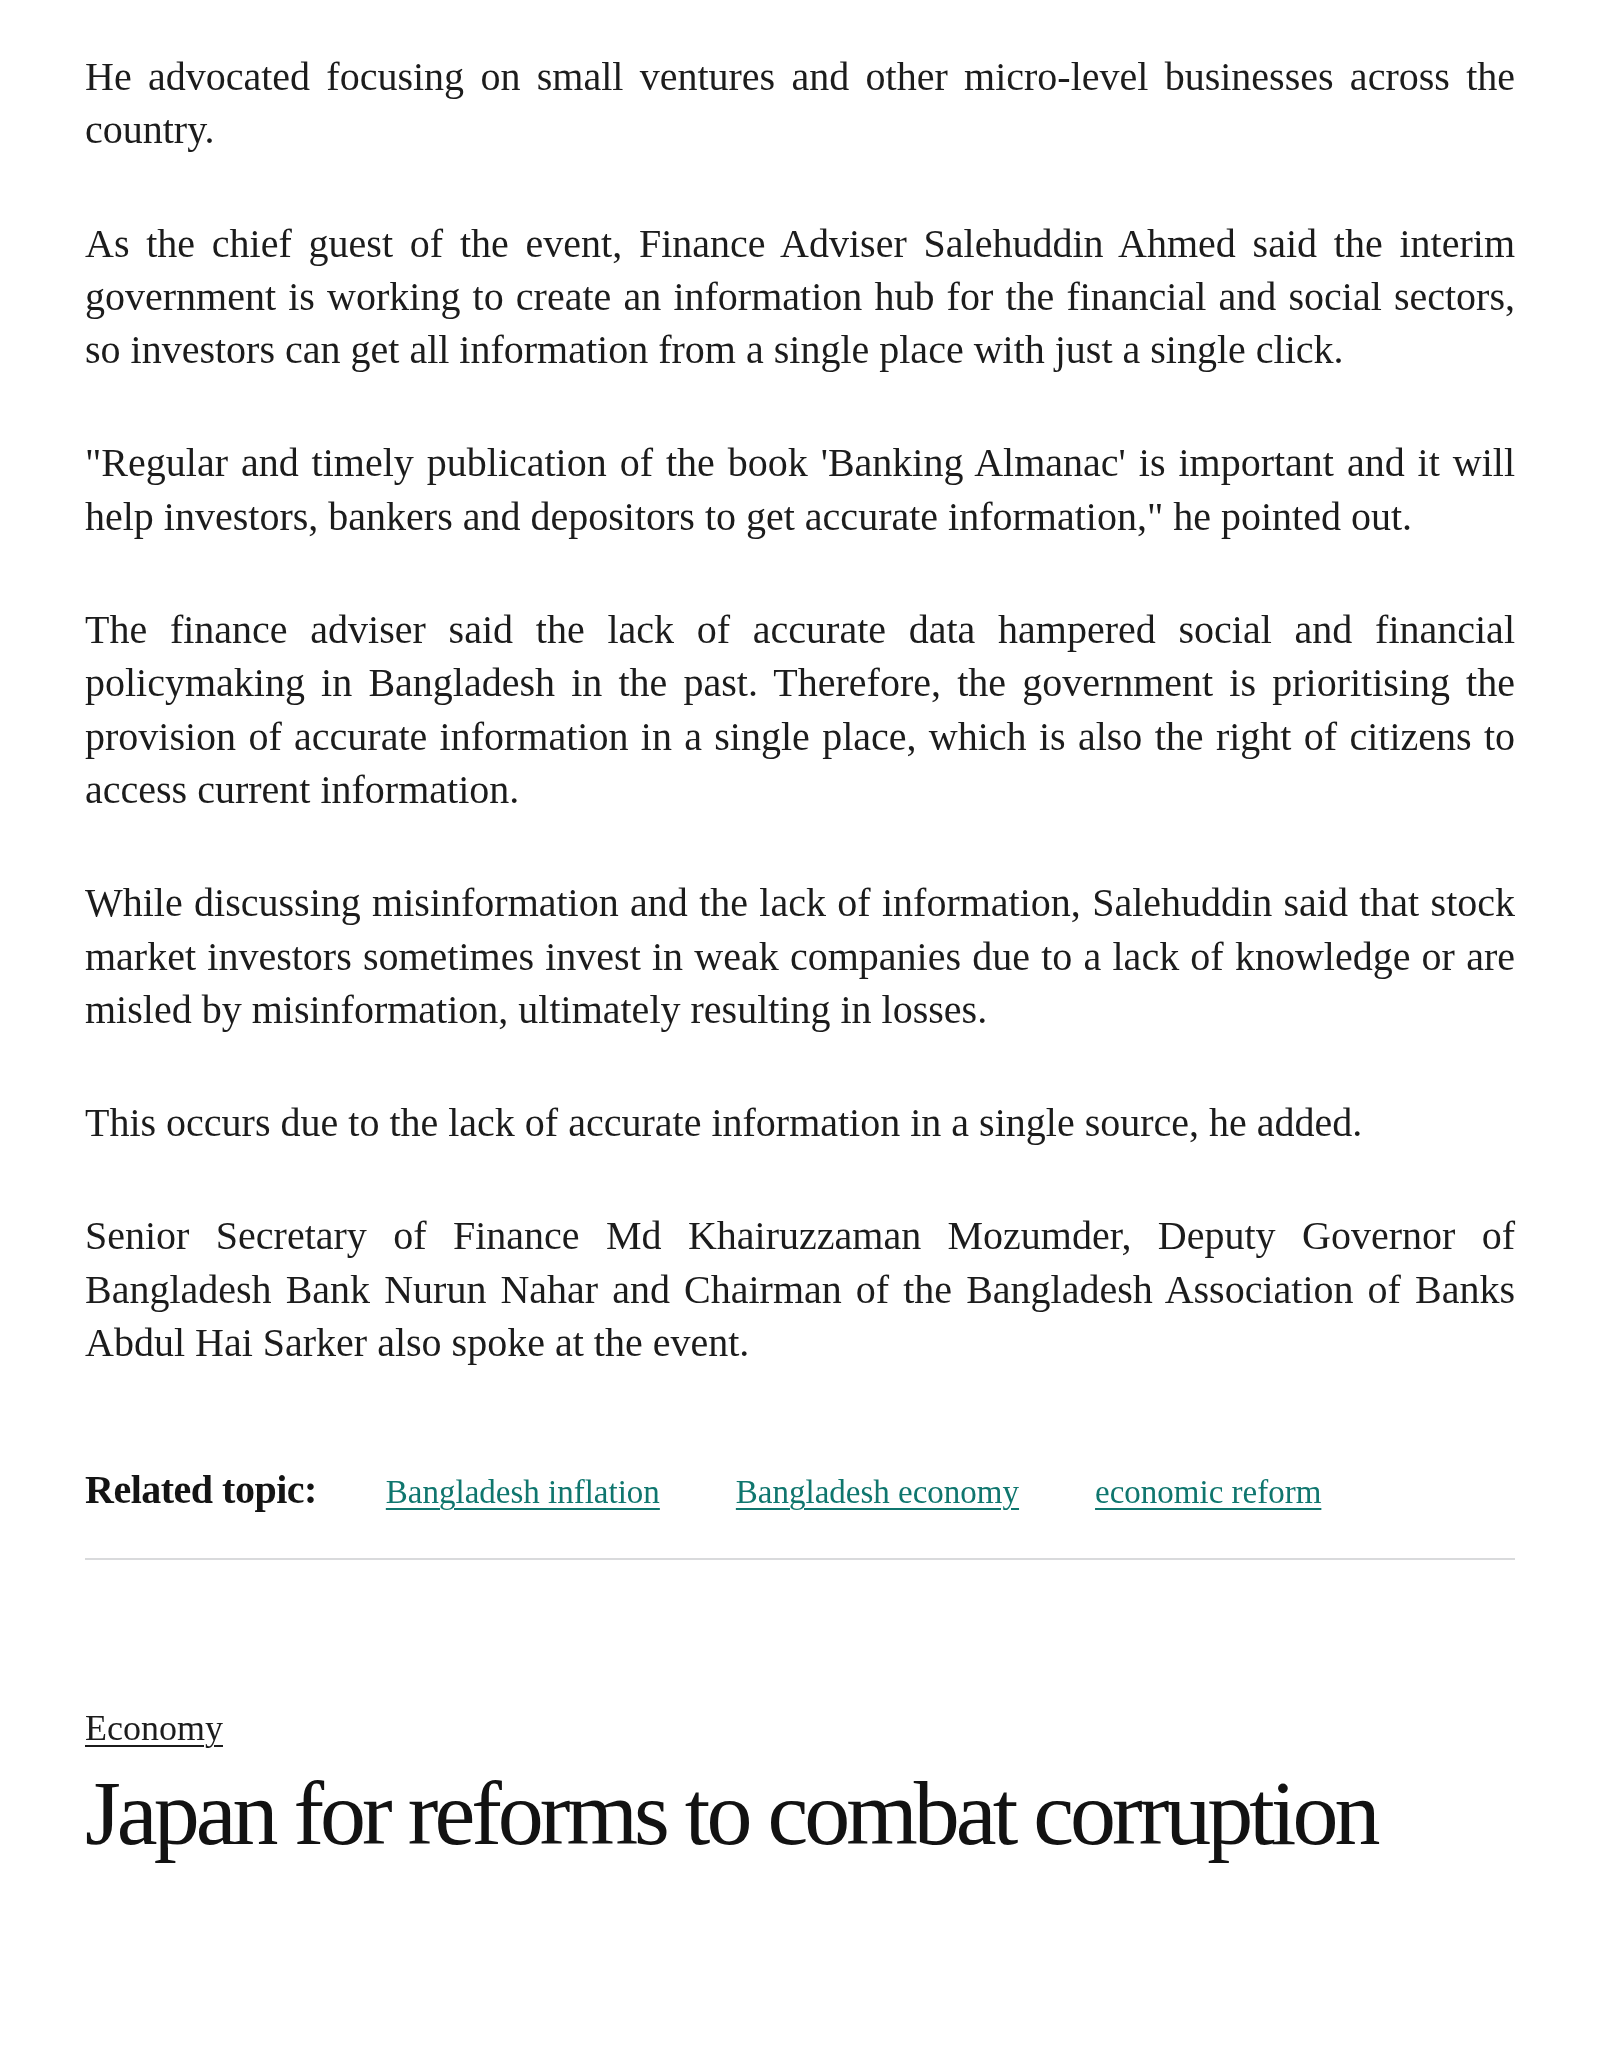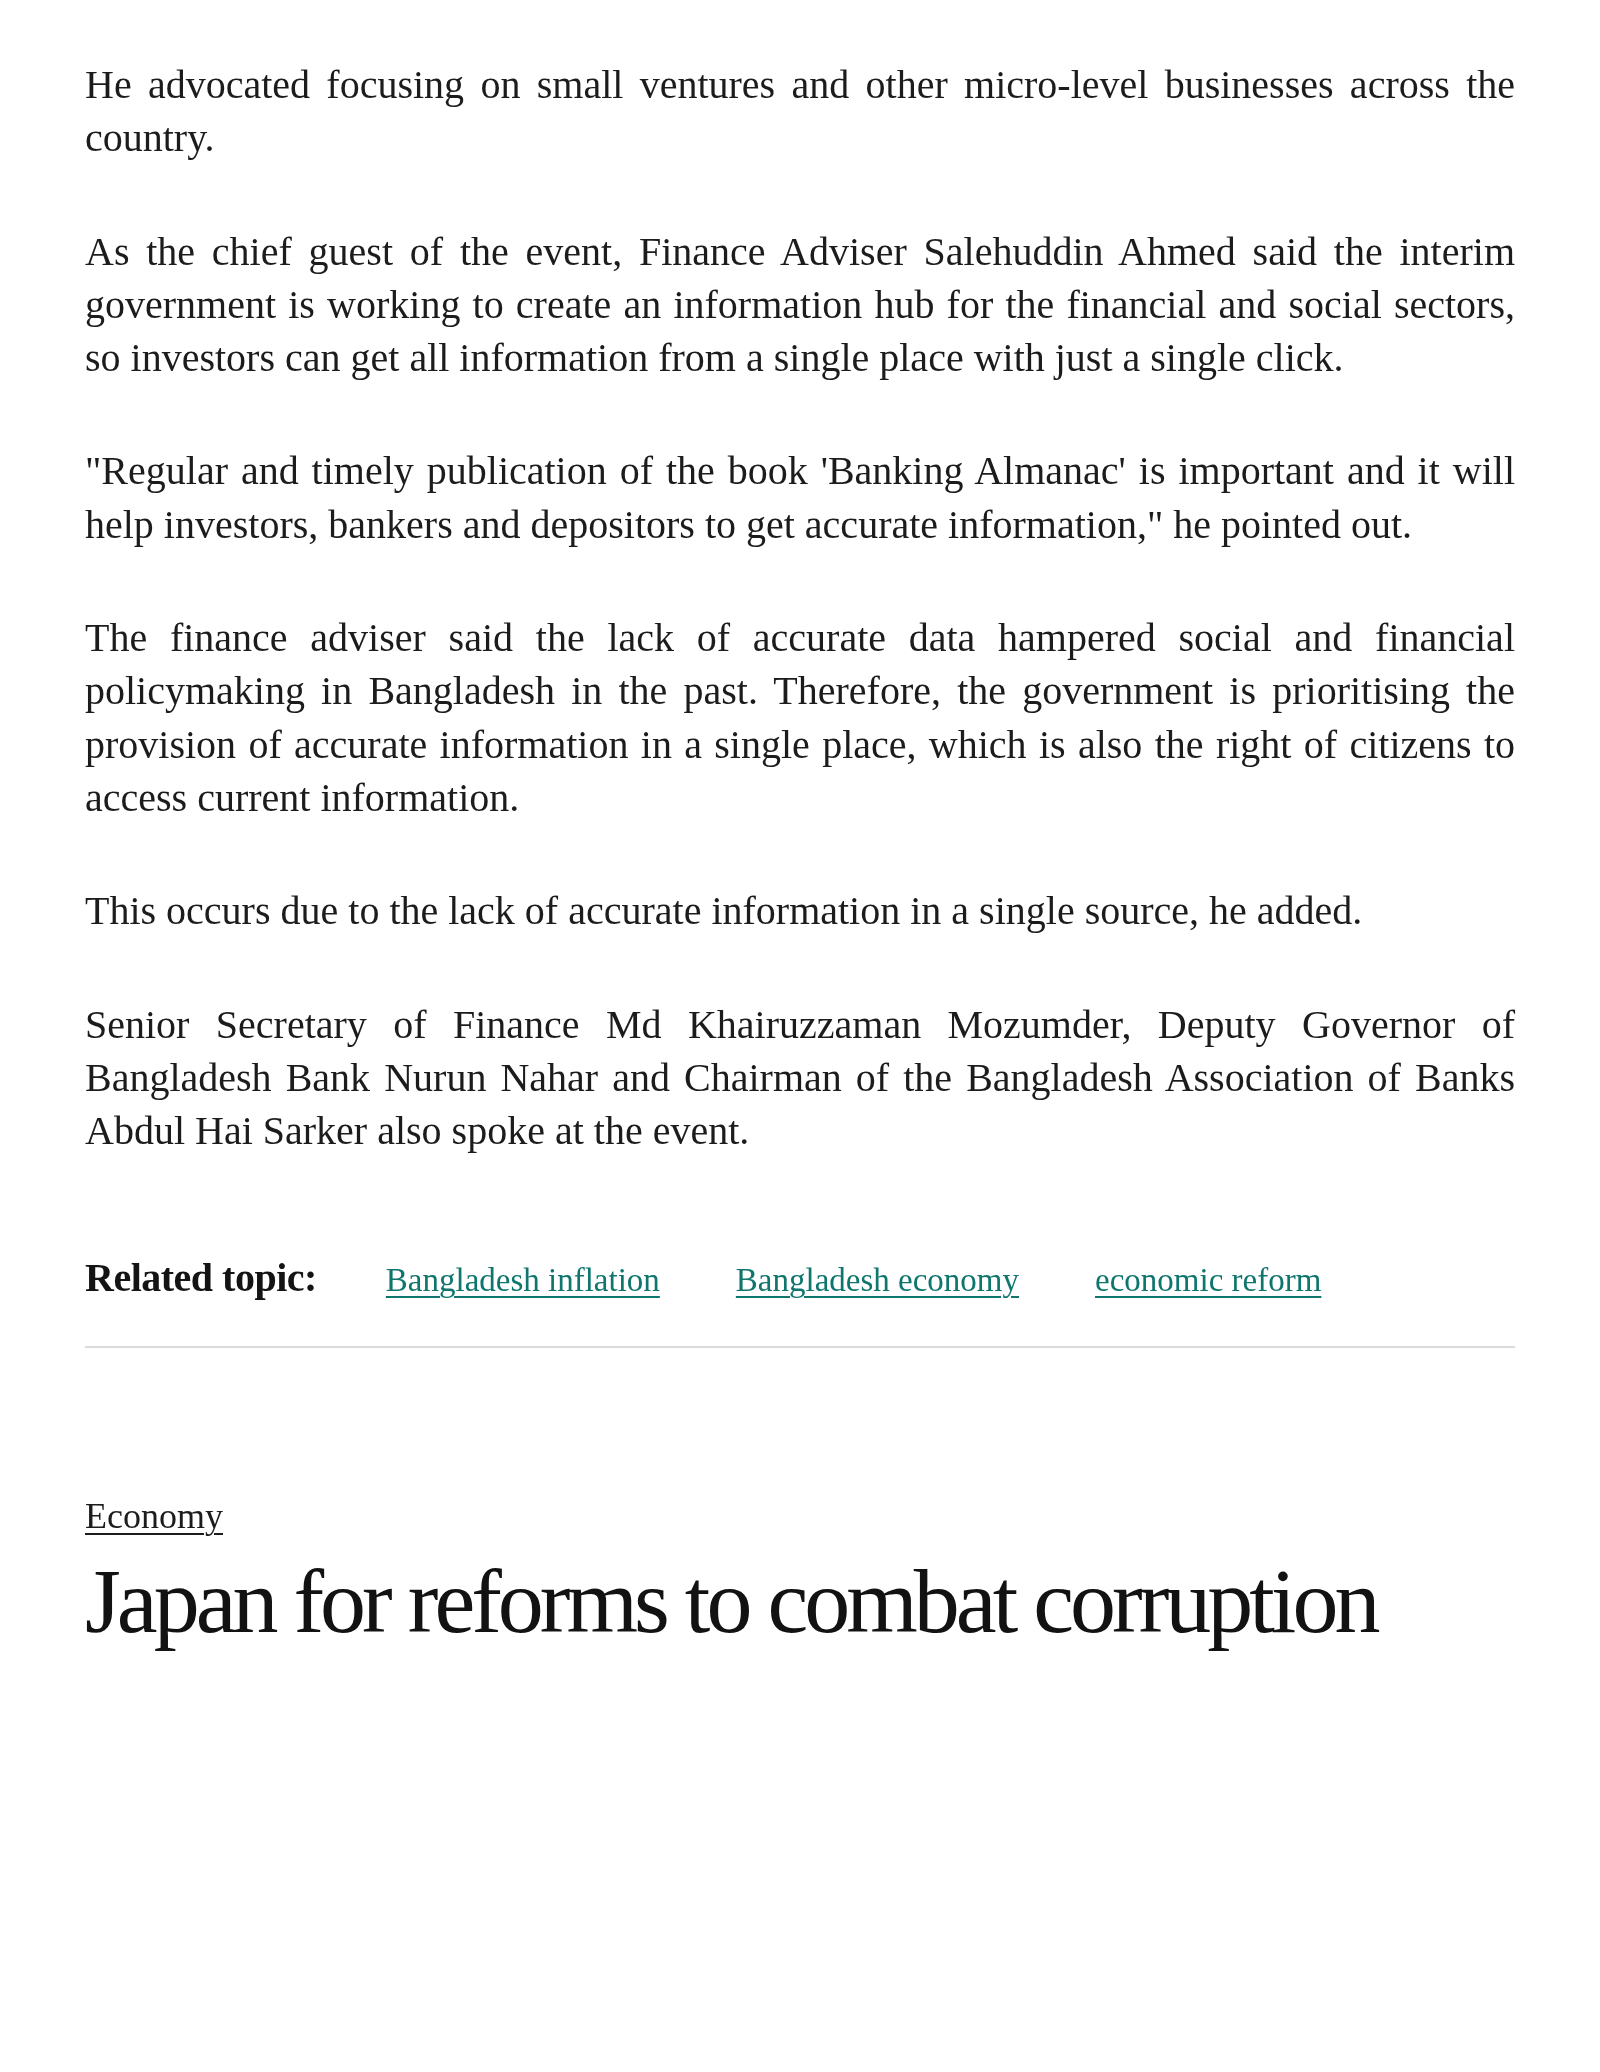--- a/index.html
+++ b/index.html
@@ -14,21 +14,21 @@
     font-family: "Liberation Serif", serif;
     color: #1c1c1c;
   }
   .container {
     width: 1430px;
     margin: 0 auto;
     padding-top: 42px;
   }
   
   .article-body p {
-    margin: 16px 0 60px 0;
+    margin: 8px 0 60px 0;
     font-size: 40px;
     line-height: 53.3px;
     text-align: justify;
     color: #1c1c1c;
   }
   
   .related {
     display: flex;
     align-items: baseline;
     column-gap: 76px;
@@ -85,20 +85,21 @@
 </head>
 <body>
 
 <main class="container">
 
   <section class="article-body">
     <p>He advocated focusing on small ventures and other micro-level businesses across the country.</p>
     <p>As the chief guest of the event, Finance Adviser Salehuddin Ahmed said the interim government is working to create an information hub for the financial and social sectors, so investors can get all information from a single place with just a single click.</p>
     <p>"Regular and timely publication of the book 'Banking Almanac' is important and it will help investors, bankers and depositors to get accurate information," he pointed out.</p>
     <p>The finance adviser said the lack of accurate data hampered social and financial policymaking in Bangladesh in the past. Therefore, the government is prioritising the provision of accurate information in a single place, which is also the right of citizens to access current information.</p>
+    <p>While discussing misinformation and the lack of information, Salehuddin said that stock market investors sometimes invest in weak companies due to a lack of knowledge or are misled by misinformation, ultimately resulting in losses.</p>
     <p>This occurs due to the lack of accurate information in a single source, he added.</p>
     <p>Senior Secretary of Finance Md Khairuzzaman Mozumder, Deputy Governor of Bangladesh Bank Nurun Nahar and Chairman of the Bangladesh Association of Banks Abdul Hai Sarker also spoke at the event.</p>
   </section>
 
   <section class="related">
     <span class="related-label">Related topic:</span>
     <a class="topic-link">Bangladesh inflation</a>
     <a class="topic-link">Bangladesh economy</a>
     <a class="topic-link">economic reform</a>
   </section>

